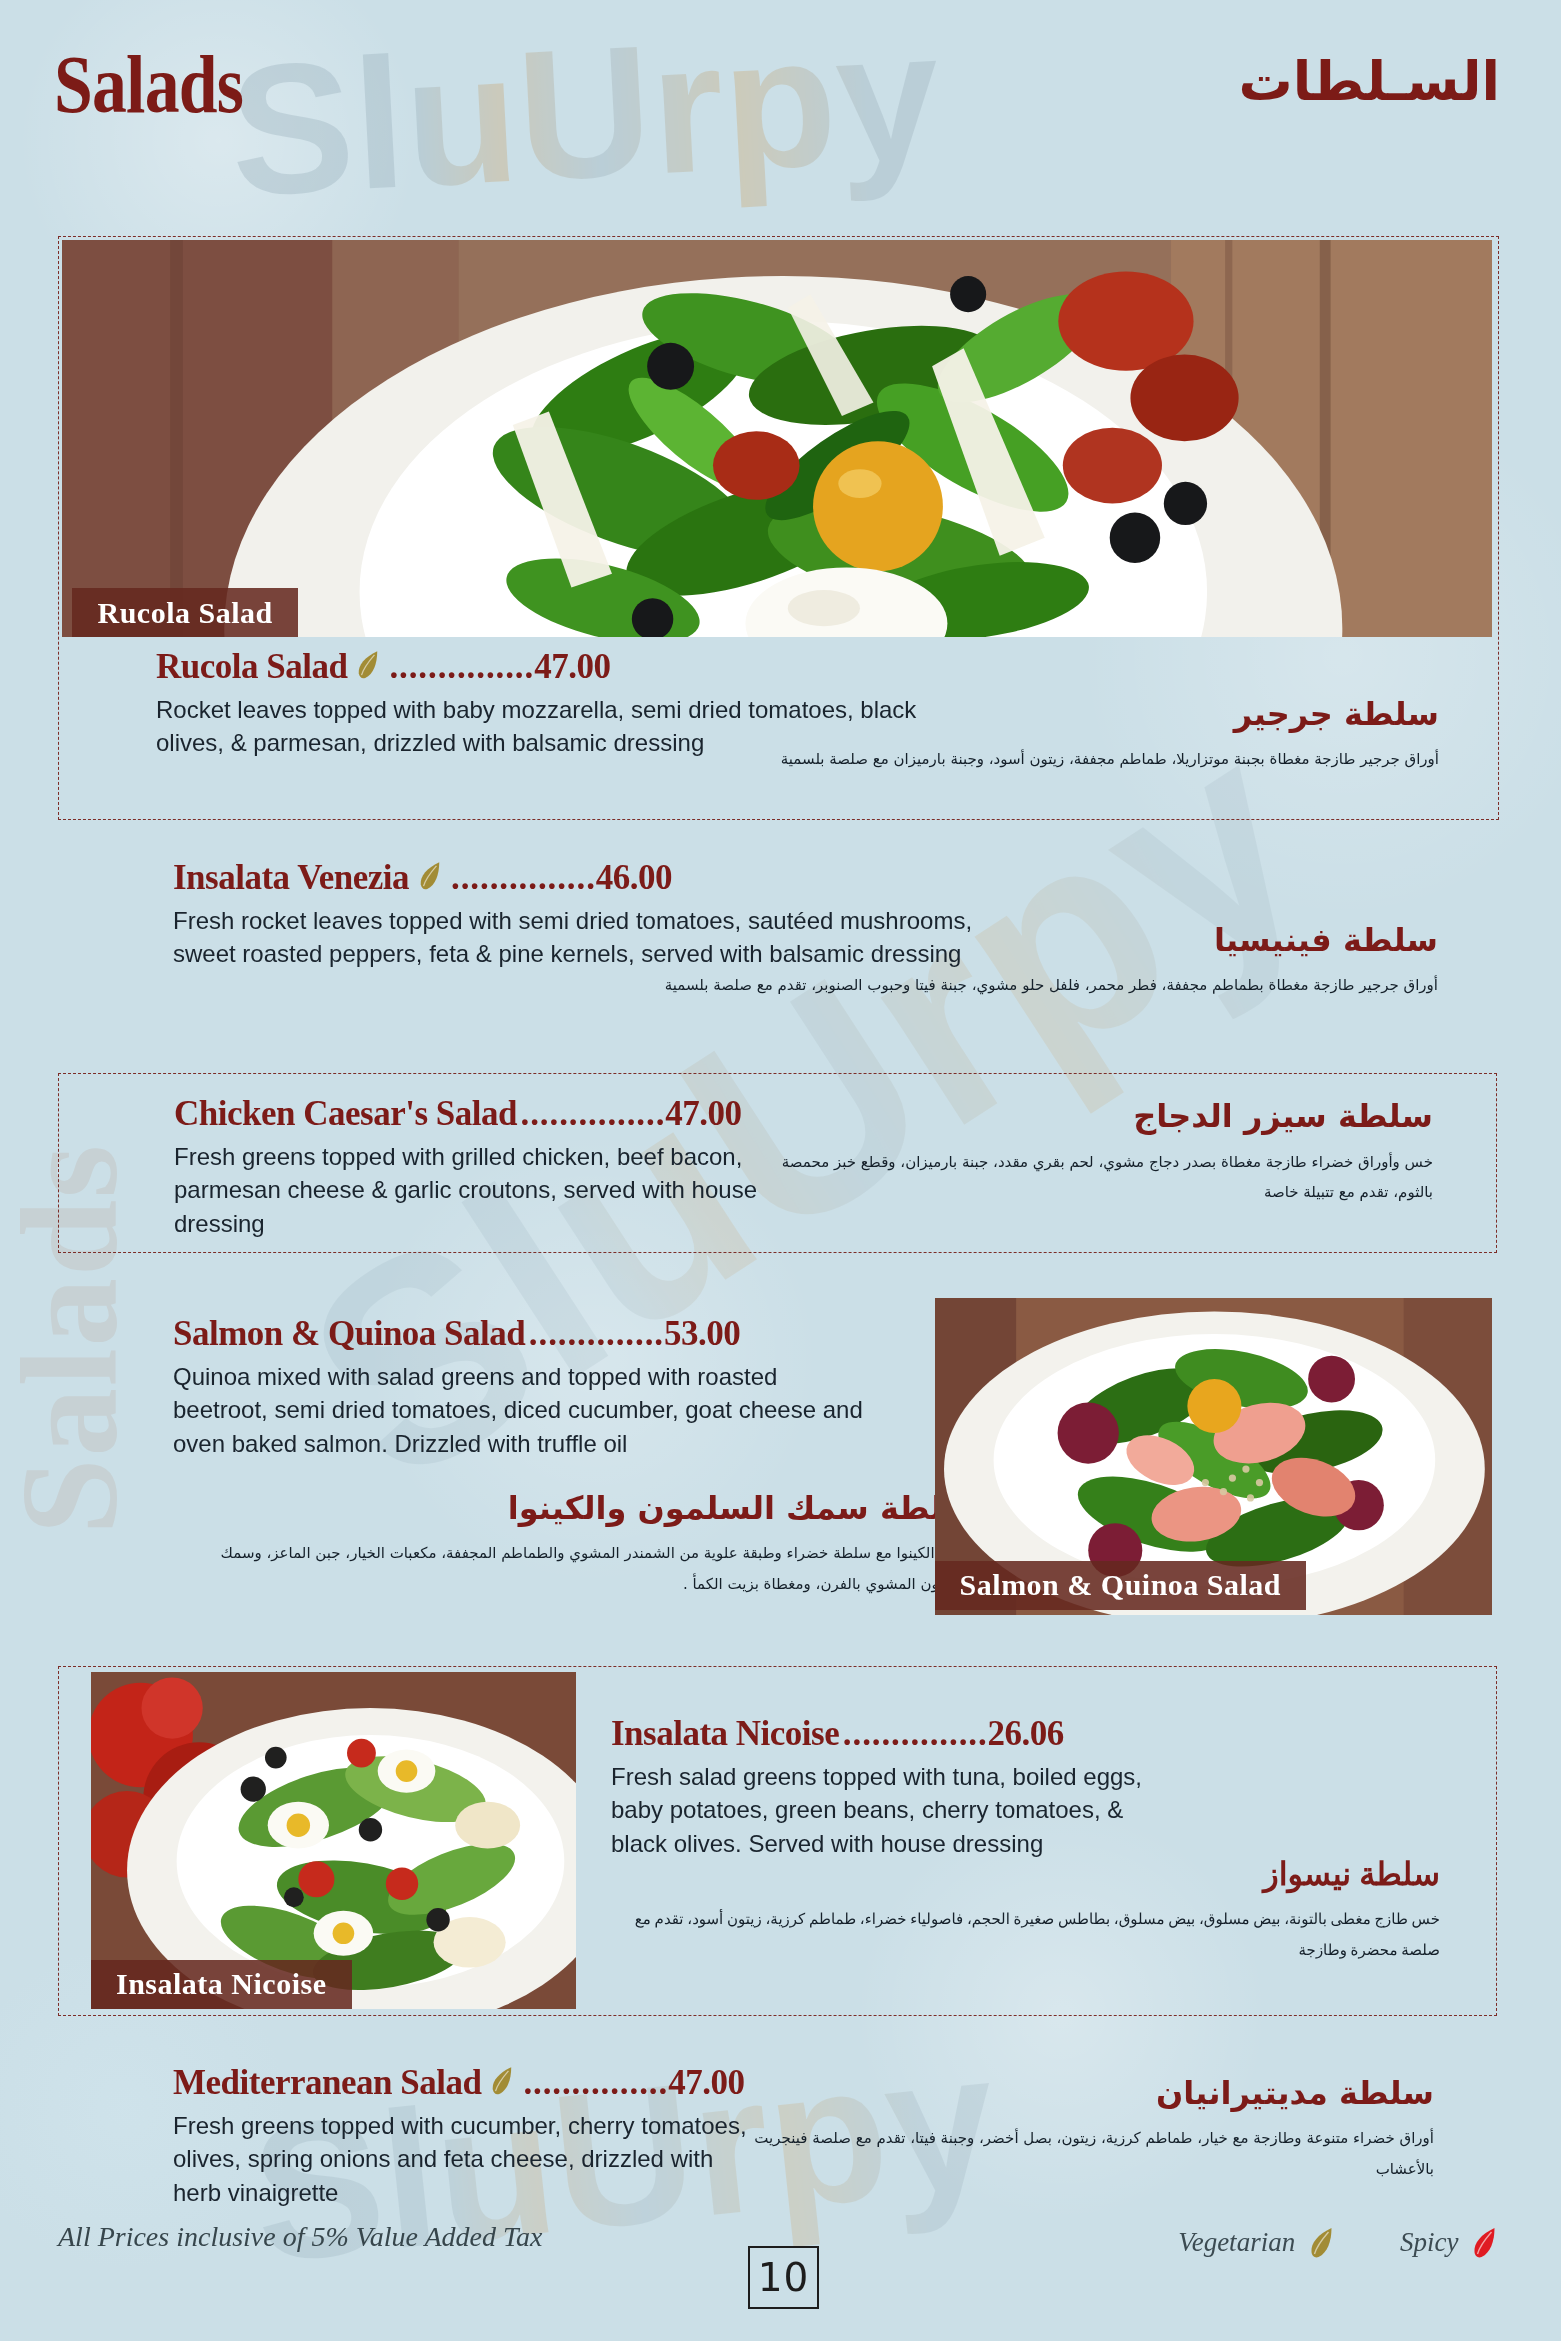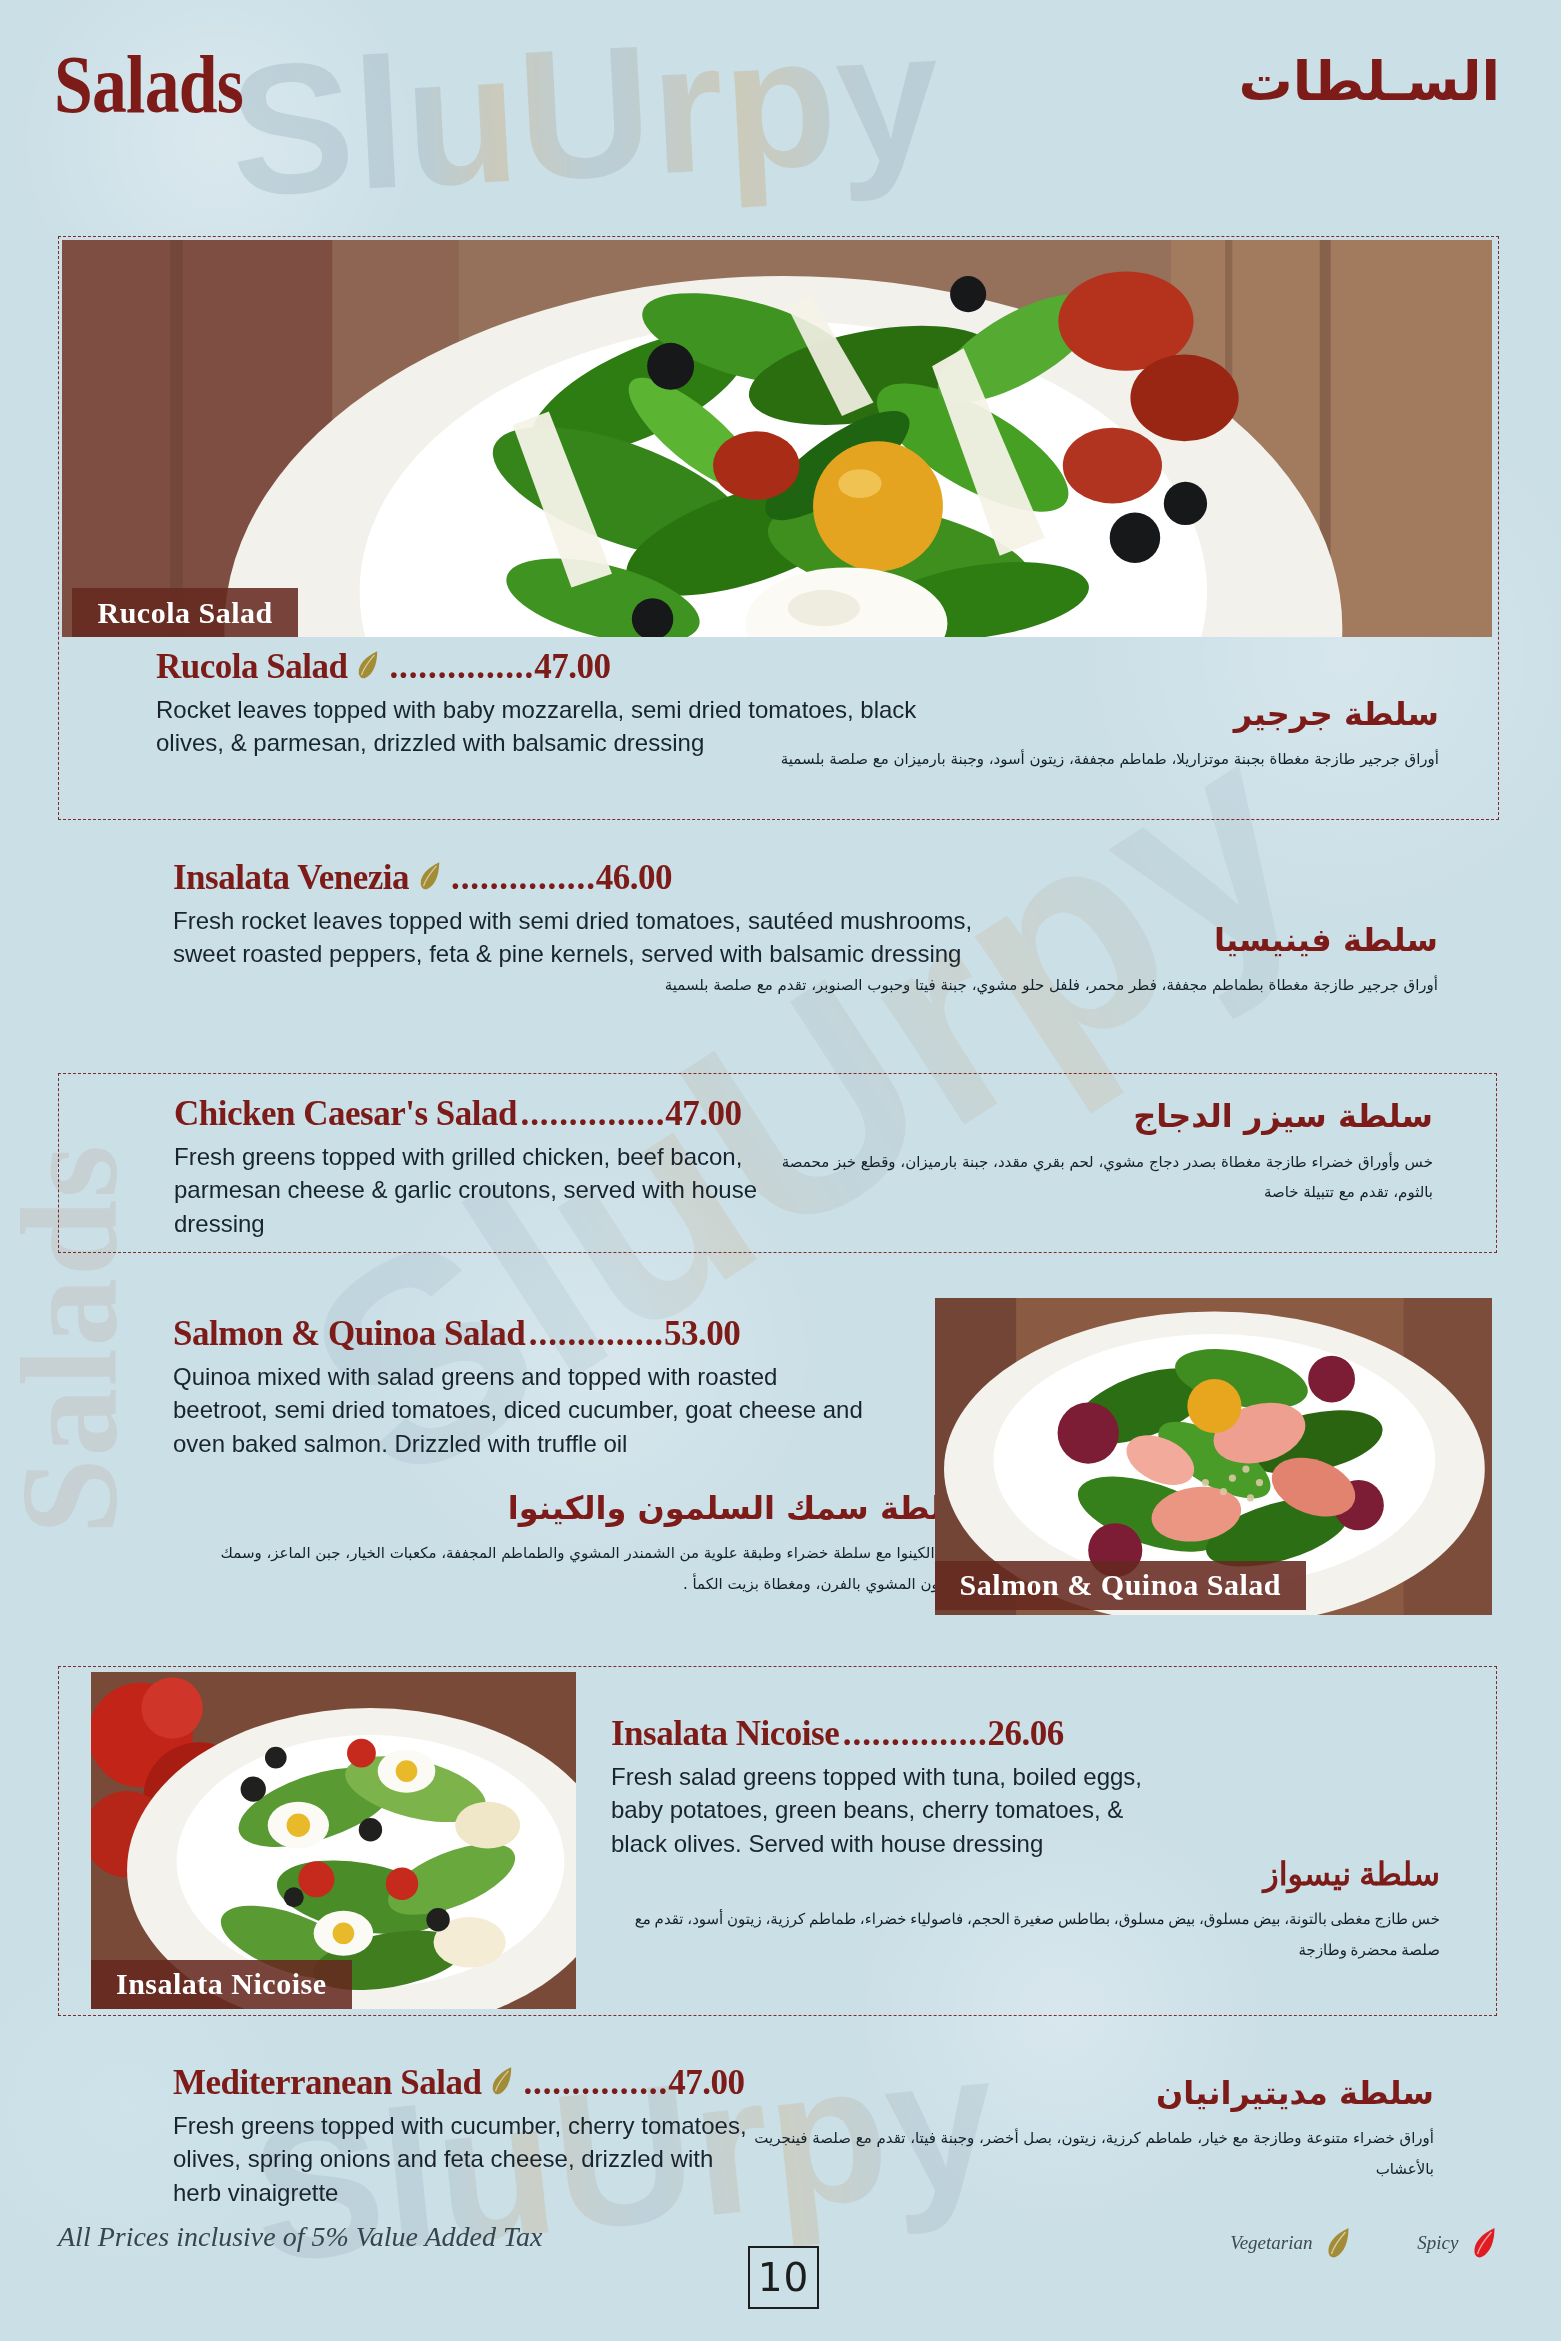--- a/index.html
+++ b/index.html
@@ -36,22 +36,22 @@
   .titlerow{display:flex;align-items:center;}
   .item-name,.dots,.price{font-family:"Liberation Serif",serif;font-weight:700;font-size:35px;color:#7c1b18;letter-spacing:-0.5px;white-space:nowrap;}
   .dots{letter-spacing:0.9px;margin-left:3.6px;}
   .leafico{margin:0 5.4px 3.6px 9px;flex:0 0 auto;}
   .desc-en{font-family:"Liberation Sans",sans-serif;font-size:24px;color:#1a242e;line-height:1.38;margin-top:6.3px;}
   .ar{direction:rtl;text-align:right;font-family:"DejaVu Sans",sans-serif;}
   .ar-name{font-size:32px;font-weight:700;color:#7c1b18;line-height:1.2;}
   .ar-desc{font-size:15px;color:#15202a;line-height:2.05;margin-top:10.8px;}
   
   .foot-note{left:58px;top:2221px;font-family:"Liberation Serif",serif;font-style:italic;font-size:28px;color:#37464c;}
-  .legend{right:63px;top:2227px;display:flex;align-items:center;gap:12.6px;
-      font-family:"Liberation Serif",serif;font-style:italic;font-size:19px;color:#3c4b52;}
+  .legend{right:63px;top:2227px;display:flex;gap:12.6px;
+      font-family:"Liberation Serif",serif;font-style:italic;font-size:27px;color:#3c4b52;}
   .legend .gap{width:40px;}
   .page-box{left:748px;top:2246px;width:67px;height:59px;border:2.7px solid #1d1d1d;display:flex;align-items:center;justify-content:center;
       font-family:"DejaVu Sans",sans-serif;font-size:39px;color:#1d1d1d;font-weight:400;letter-spacing:0.9px;}
 </style>
 </head>
 <body>
 
 <div class="page">
 
   <div class="wm wm1">SluUrpy</div>

